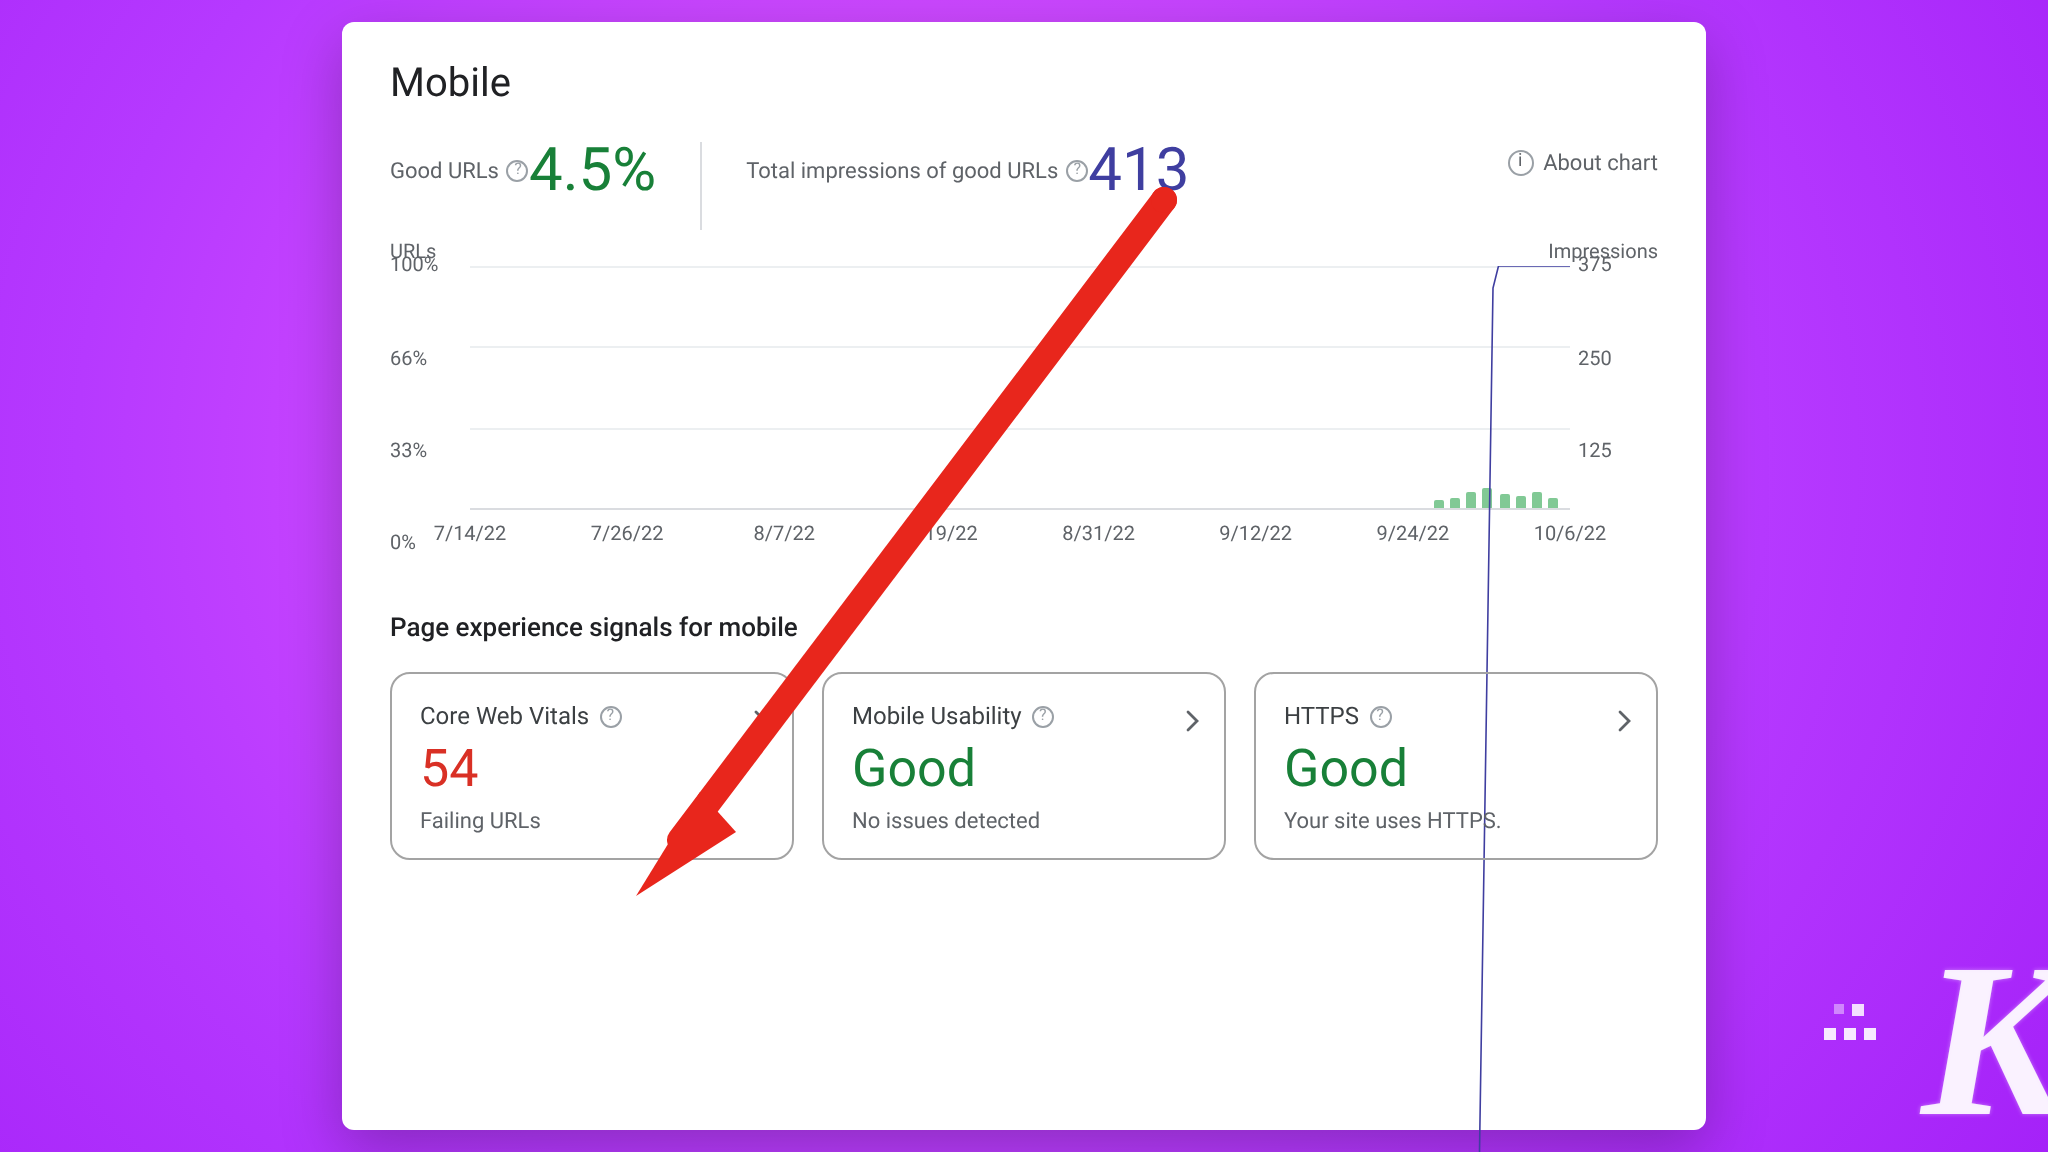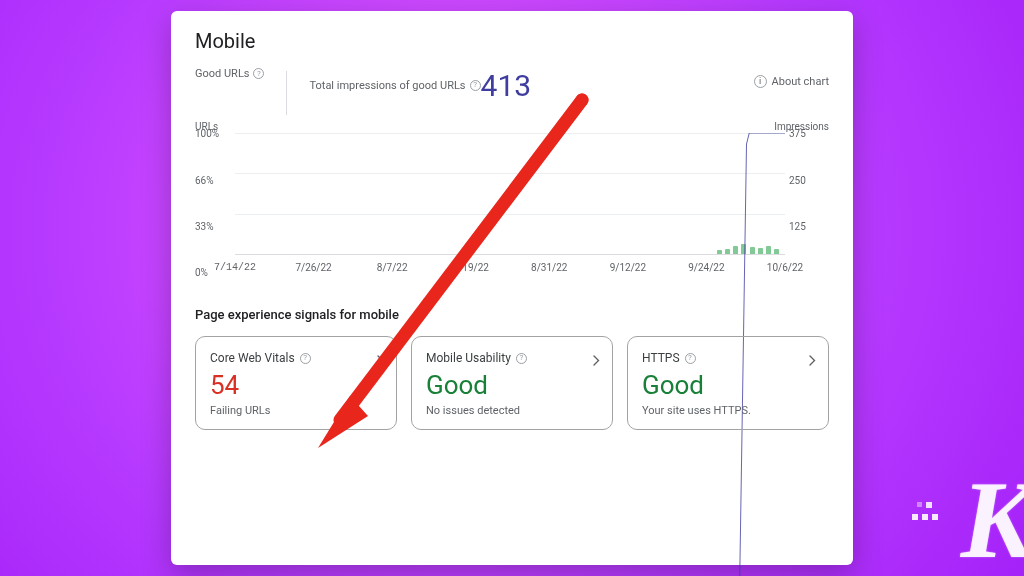--- a/index.html
+++ b/index.html
@@ -120,20 +120,21 @@
 <div class="panel">
 
   <div class="title">Mobile</div>
 
   <div class="statsrow">
     <div class="statblock">
       <div class="statlabel">
         <span>Good URLs</span>
         <span class="hicon">?</span>
       </div>
+      <div class="bignum green">4.5%</div>
     </div>
 
     <div class="vsep"></div>
 
     <div class="statblock">
       <div class="statlabel">
         <span>Total impressions of good URLs</span>
         <span class="hicon">?</span>
       </div>
       <div class="bignum val-indigo" style="color:#3f3ea0">413</div>
@@ -174,21 +175,21 @@
             <div class="bar" style="left: calc(97% - 2.5px); height: 7%;"></div>
             <div class="bar" style="left: calc(98.5% - 2.5px); height: 4%;"></div>
           </div>
 
         <svg class="series-line" viewBox="0 0 100 100" preserveAspectRatio="none">
           <polyline id="lineSeries" fill="none" stroke="#3f3ea0" stroke-width="0.8" vector-effect="non-scaling-stroke" points="0,100 72,100 78,100 86,100 90.5,99 91.5,98 93,2.0000000000000018 93.5,0 100,0"></polyline>
         </svg>
       </div>
 
       <div class="xticks" id="xticks">
-          <span class="xt" style="left: 0%; font-family: Liberation Mono, monospace;">7/14/22</span>
+          <span class="xt" style="left: 0%;">7/14/22</span>
           <span class="xt" style="left: 14.2857%;">7/26/22</span>
           <span class="xt" style="left: 28.5714%;">8/7/22</span>
           <span class="xt" style="left: 42.8571%;">8/19/22</span>
           <span class="xt" style="left: 57.1429%;">8/31/22</span>
           <span class="xt" style="left: 71.4286%;">9/12/22</span>
           <span class="xt" style="left: 85.7143%;">9/24/22</span>
           <span class="xt" style="left: 100%;">10/6/22</span>
         </div>
     </div>
   </div>

